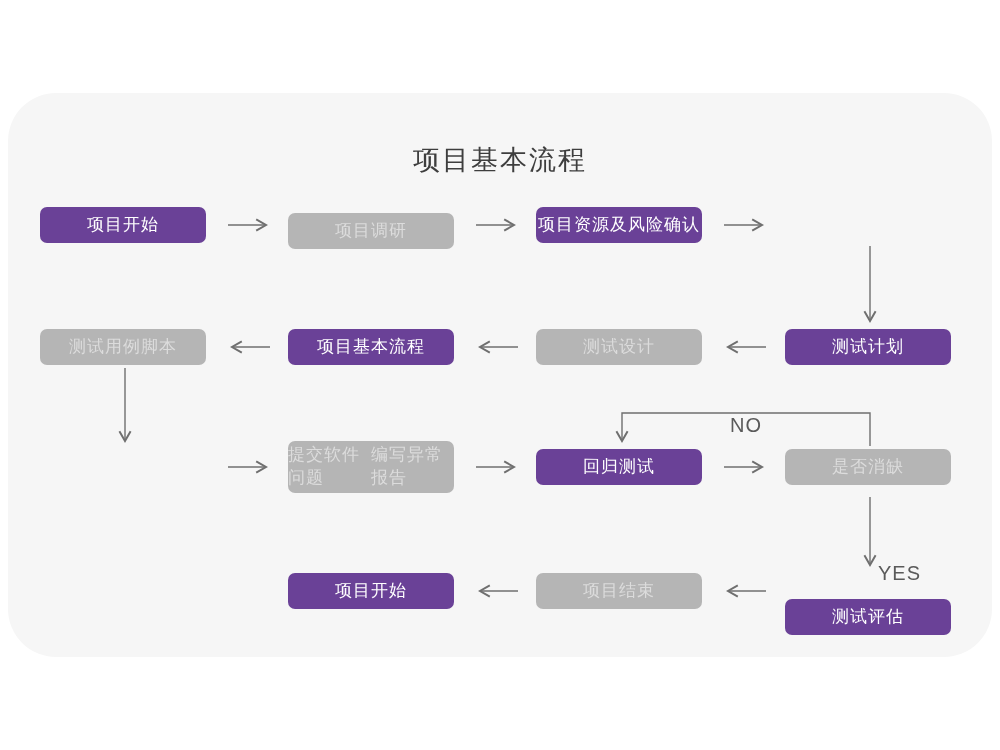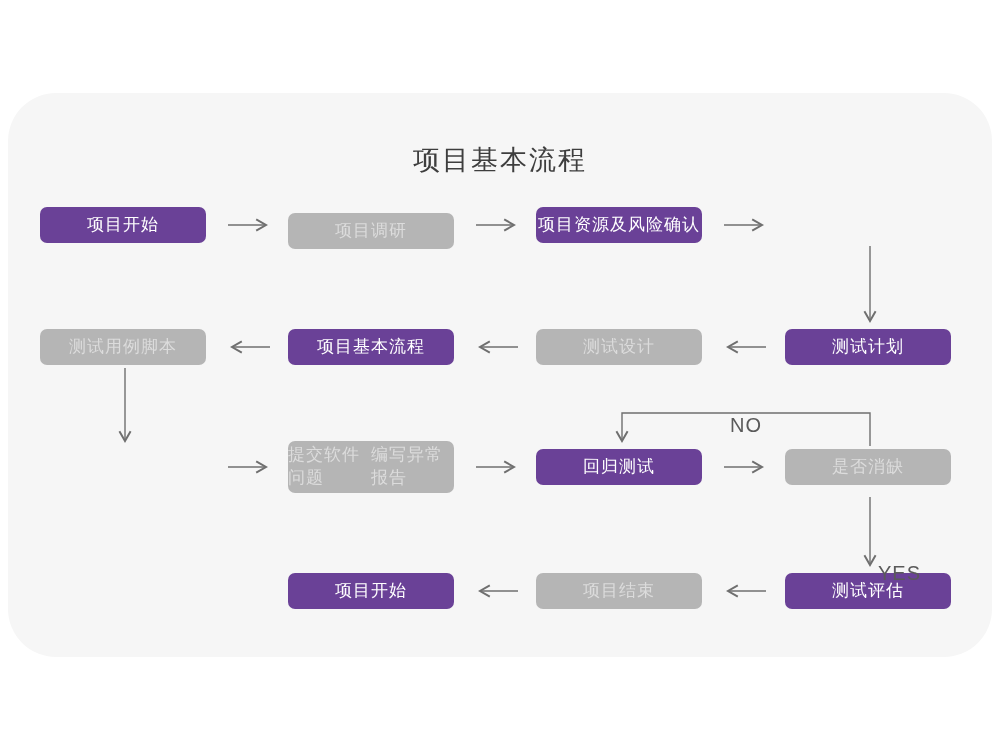--- a/index.html
+++ b/index.html
@@ -87,17 +87,17 @@
 
   <div class="node gray two-line" style="left:288px;top:441px">
     <span>提交软件问题</span>
     <span>编写异常报告</span>
   </div>
   <div class="node purple" style="left:536px;top:449px">回归测试</div>
   <div class="node gray" style="left:785px;top:449px">是否消缺</div>
 
   <div class="node purple" style="left:288px;top:573px">项目开始</div>
   <div class="node gray" style="left:536px;top:573px">项目结束</div>
-  <div class="node purple" style="left:785px;top:573px">测试评估</div>
+  <div class="node purple" style="left:785px;top:599px">测试评估</div>
 
   <div class="edge-label no">NO</div>
   <div class="edge-label yes">YES</div>
 </div>
 
 </body></html>

